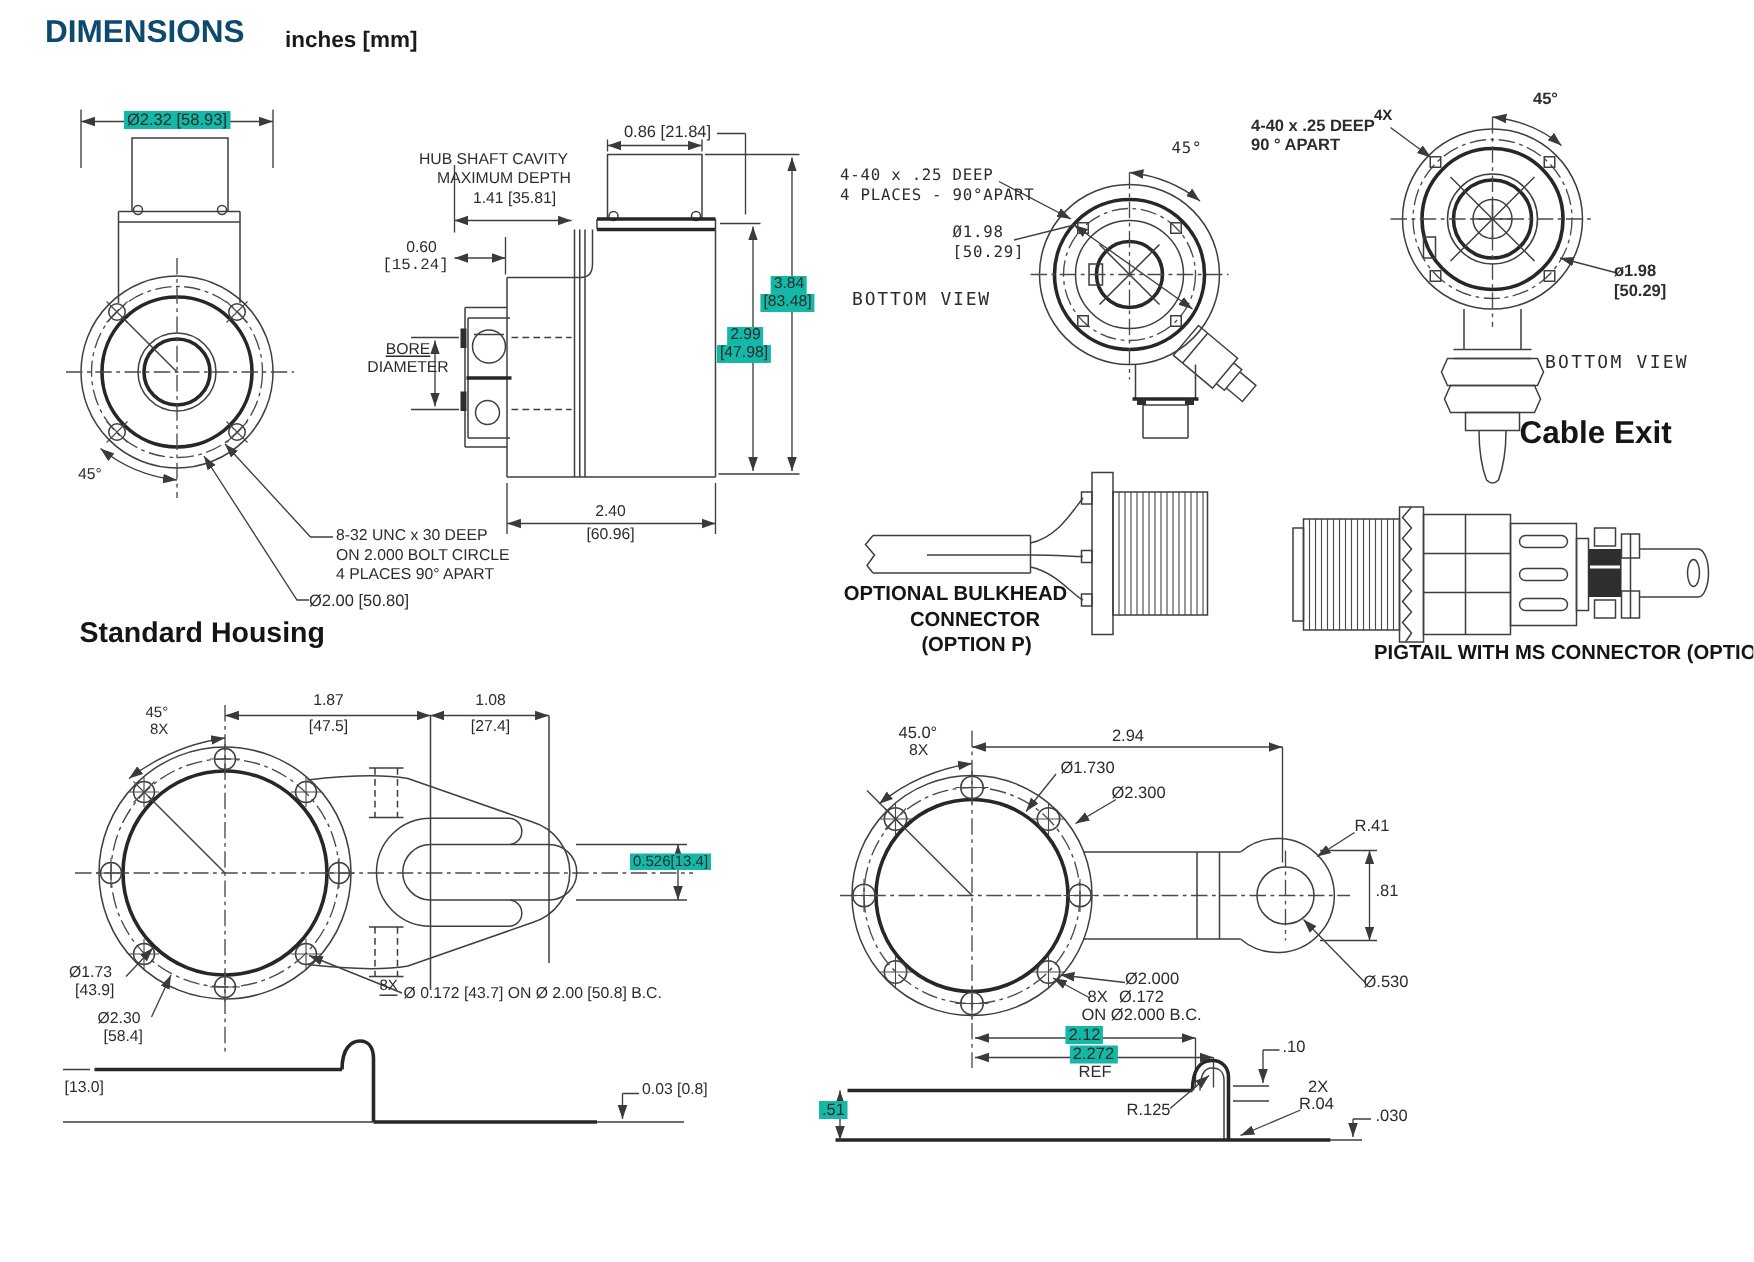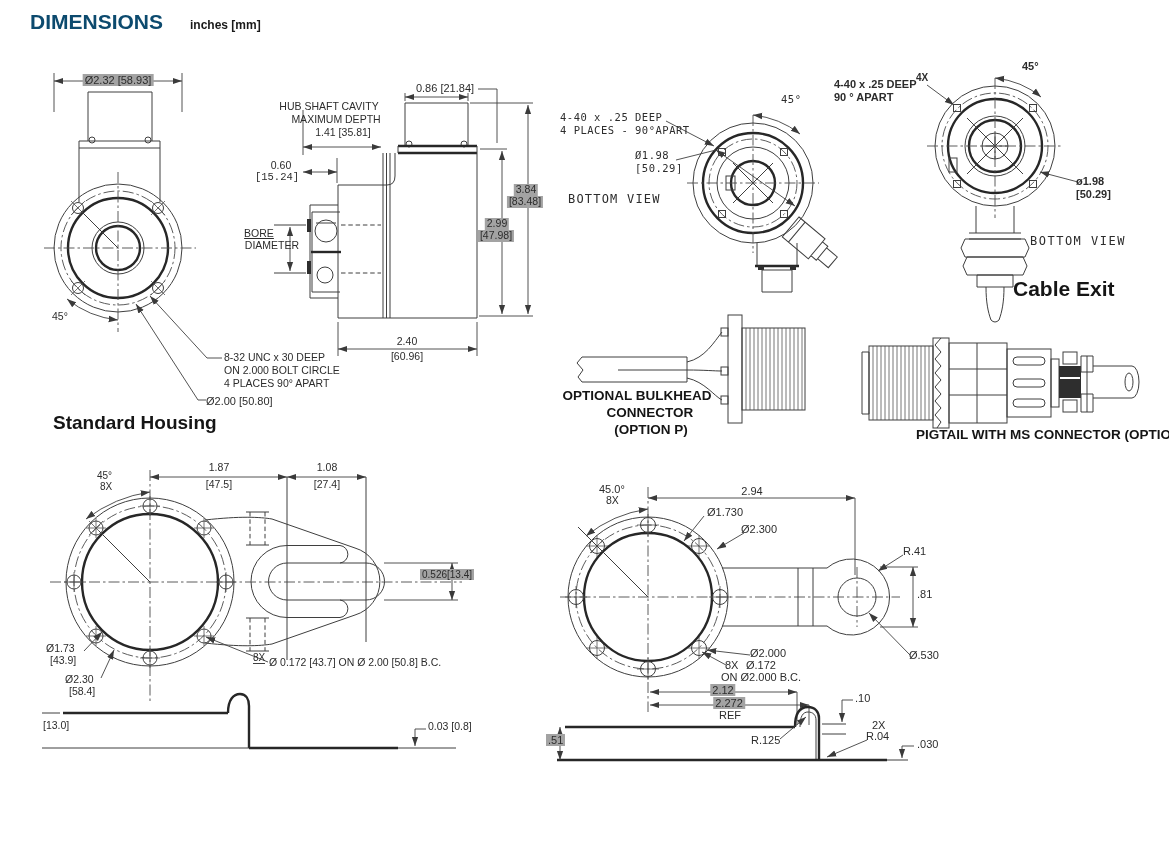--- a/index.html
+++ b/index.html
@@ -8,21 +8,21 @@
   svg{position:absolute;left:0;top:0;}
   .t {stroke:#3f3f3f;stroke-width:1;fill:none}
   .tt{stroke:#4a4a4a;stroke-width:.75;fill:none}
   .h {stroke:#272727;stroke-width:2.4;fill:none}
   .cl{stroke:#4a4a4a;stroke-width:.9;fill:none;stroke-dasharray:11 3 2.5 3}
   .da{stroke:#3f3f3f;stroke-width:1;fill:none;stroke-dasharray:4.5 2.8}
   .dm{stroke:#3f3f3f;stroke-width:.9;fill:none}
   .fl{fill:#2e2e2e;stroke:none}
   .lb{position:absolute;white-space:nowrap;font:10.5px "Liberation Sans",sans-serif;color:#2c2c2c;line-height:1.1;}
   .c{transform:translateX(-50%);}
-  .mk{background:#a3a3a3;padding:0 2px;}
+  .mk{background:#14b8a6;padding:0 2px;}
   .cad{font-family:"DejaVu Sans Mono",monospace;letter-spacing:.5px;}
   .b{font-weight:bold;}
   .cap{font-weight:bold;color:#151515;}
   .u{border-bottom:1px solid #3f3f3f;}
 </style>
 </head>
 <body>
 
 <div id="page">
 
@@ -282,37 +282,37 @@
     <path class="dm" marker-end="url(#arr)" d="M842,700 V722"></path>
     <path class="dm" marker-start="url(#arr)" marker-end="url(#arr)" d="M560,727 V760"></path>
     <path class="dm" marker-end="url(#arr)" d="M780,739 L806,717"></path>
     <path class="dm" marker-end="url(#arr)" d="M867,740 L827,757"></path>
     <path class="dm" d="M902,746 H914"></path>
     <path class="dm" marker-end="url(#arr)" d="M902,746 V758"></path>
   </g>
 </svg>
 
 <div class="lb b" style="left:30px;top:10px;font-size:21px;color:#0c4a6e;">DIMENSIONS</div>
-<div class="lb b" style="left:190px;top:19px;font-size:12px;color:#1a1a1a;">inches [mm]</div>
+<div class="lb b" style="left:190px;top:19px;font-size:15px;color:#1a1a1a;">inches [mm]</div>
 
 <div class="lb c mk" style="left:118px;top:74px;font-size:11px;">Ø2.32 [58.93]</div>
 <div class="lb" style="left:52px;top:311px;">45°</div>
 <div class="lb" style="left:224px;top:352px;">8-32 UNC x 30 DEEP</div>
 <div class="lb" style="left:224px;top:365px;">ON 2.000 BOLT CIRCLE</div>
 <div class="lb" style="left:224px;top:378px;">4 PLACES 90° APART</div>
 <div class="lb" style="left:206px;top:395px;font-size:11px;">Ø2.00 [50.80]</div>
 <div class="lb cap" style="left:53px;top:413px;font-size:19px;">Standard Housing</div>
 
 <div class="lb c" style="left:445px;top:82px;font-size:11px;">0.86 [21.84]</div>
 <div class="lb c" style="left:329px;top:101px;">HUB SHAFT CAVITY</div>
 <div class="lb c" style="left:336px;top:114px;">MAXIMUM DEPTH</div>
 <div class="lb c" style="left:343px;top:127px;">1.41 [35.81]</div>
 <div class="lb c" style="left:281px;top:160px;">0.60</div>
 <div class="lb c" style="left:277px;top:172px;font-family:Liberation Mono, monospace;">[15.24]</div>
-<div class="lb c" style="left:259px;top:228px;text-decoration:underline;">BORE</div>
+<div class="lb c" style="left:272px;top:228px;text-decoration:underline;">BORE</div>
 <div class="lb c" style="left:272px;top:240px;">DIAMETER</div>
 <div class="lb c mk" style="left:526px;top:184px;">3.84</div>
 <div class="lb c mk" style="left:525px;top:196px;">[83.48]</div>
 <div class="lb c mk" style="left:497px;top:218px;">2.99</div>
 <div class="lb c mk" style="left:496px;top:230px;">[47.98]</div>
 <div class="lb c" style="left:407px;top:336px;">2.40</div>
 <div class="lb c" style="left:407px;top:351px;">[60.96]</div>
 
 <div class="lb cad" style="left:560px;top:112px;">4-40 x .25 DEEP</div>
 <div class="lb cad" style="left:560px;top:125px;">4 PLACES - 90°APART</div>

